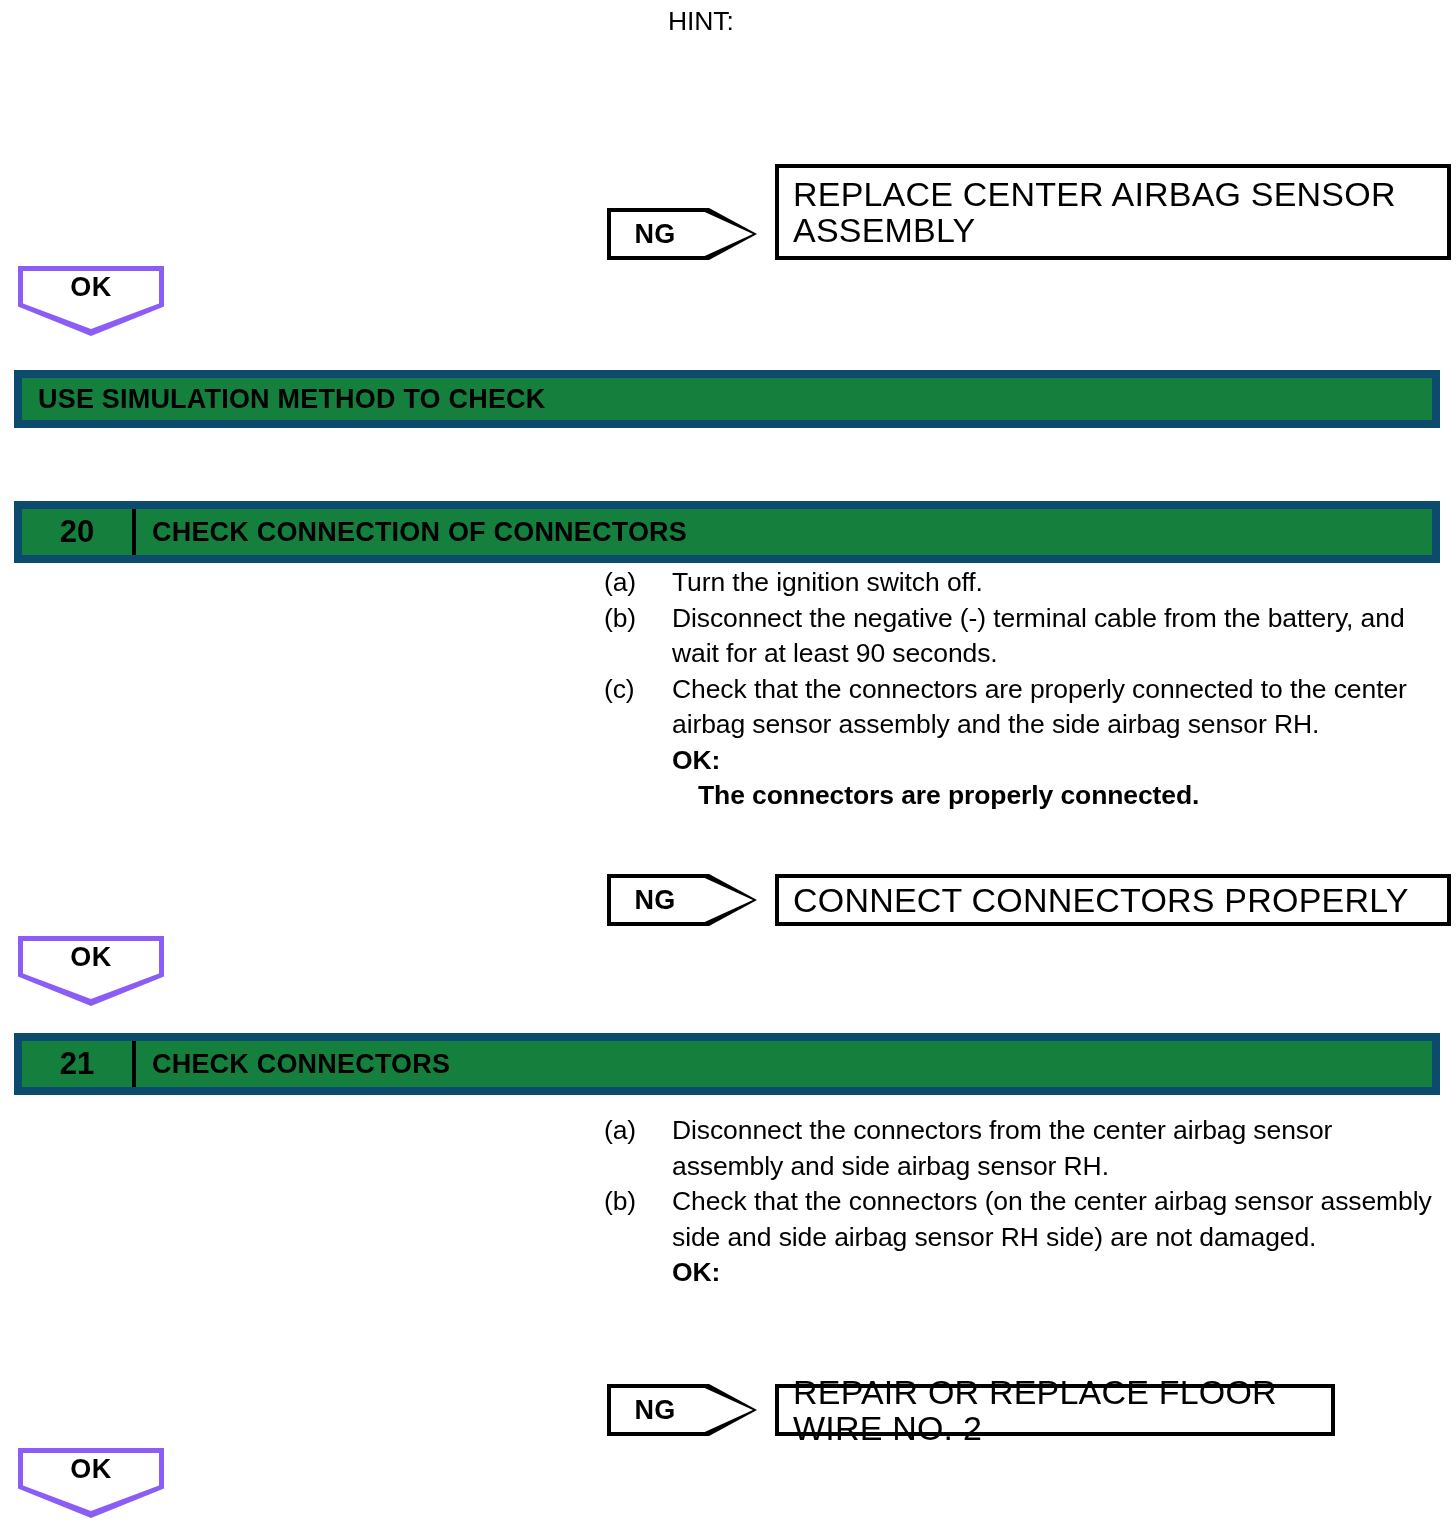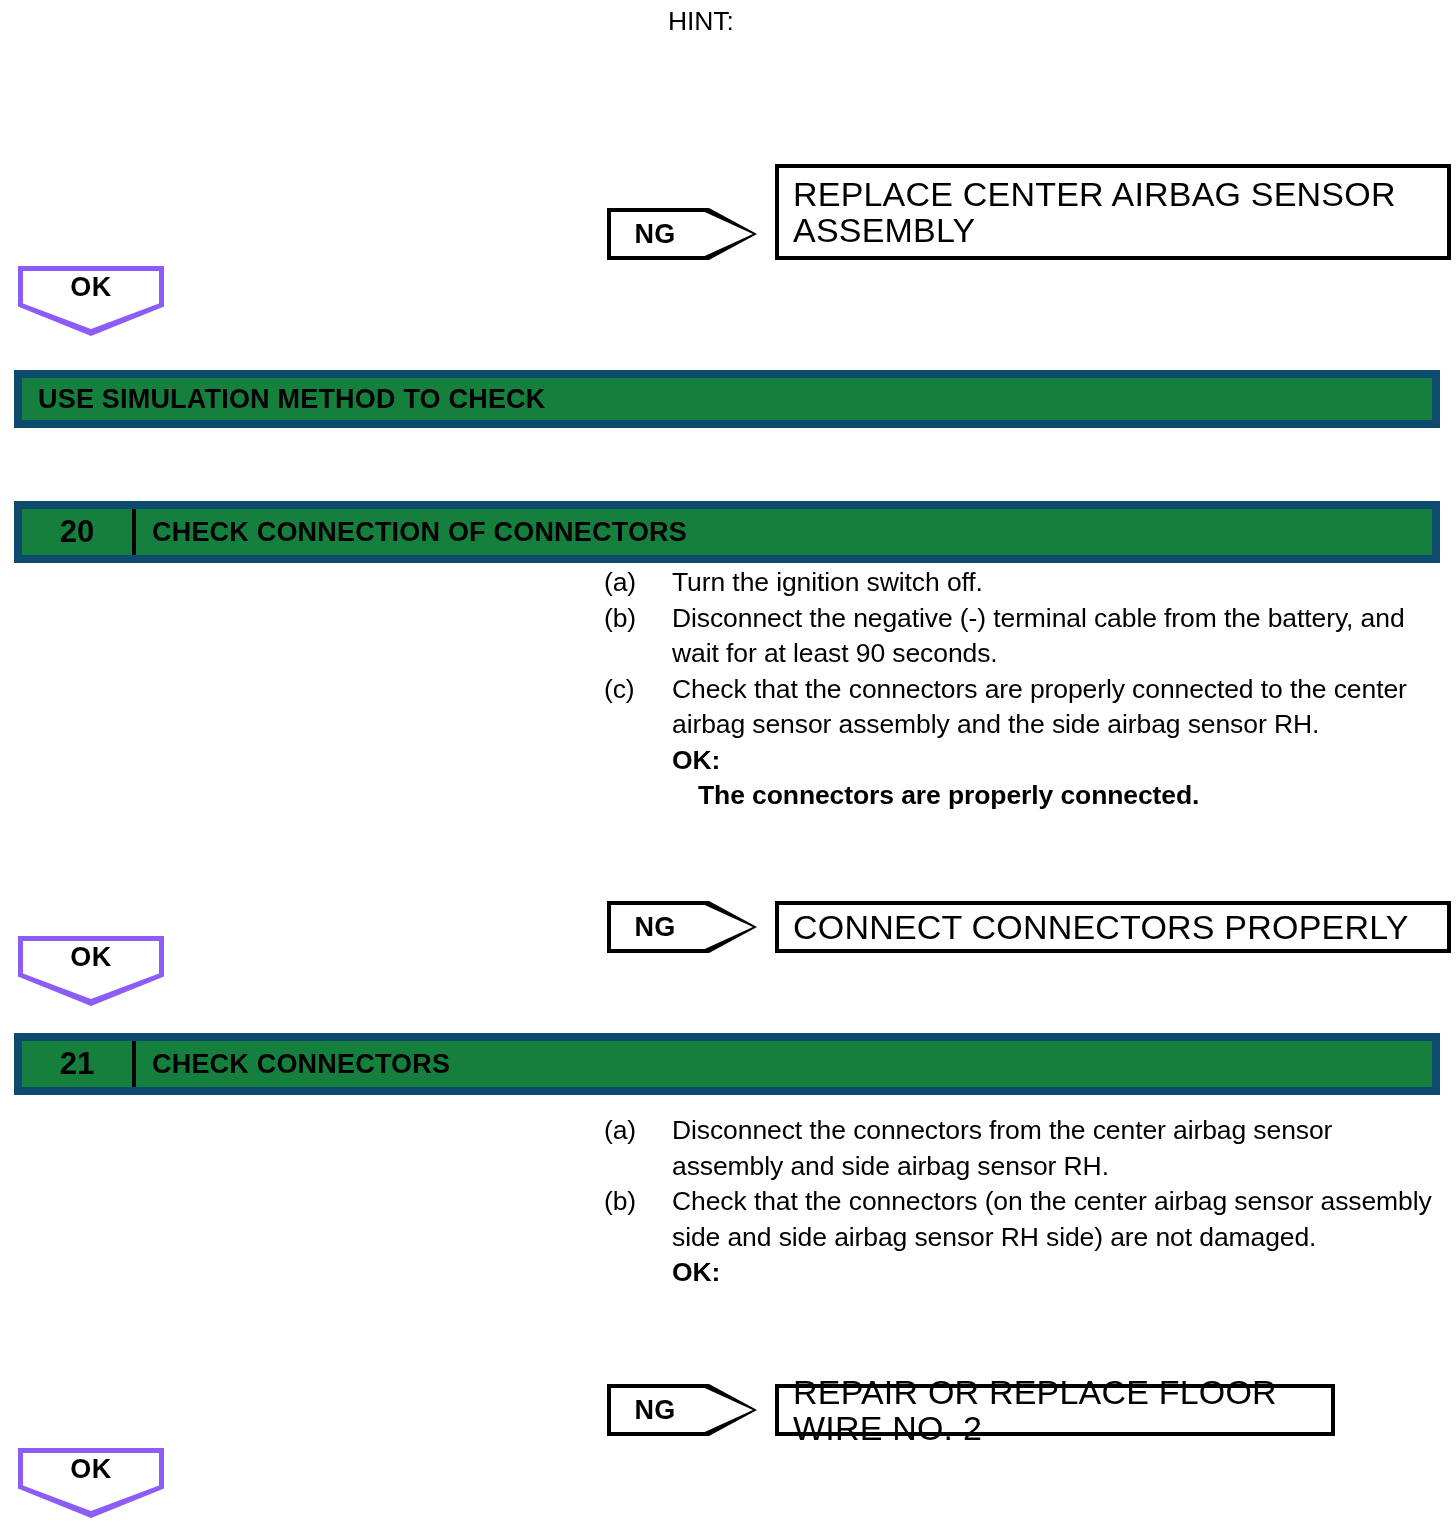--- a/index.html
+++ b/index.html
@@ -218,21 +218,21 @@
   <div class="ok-spec">
     <span class="ok-label">OK:</span>
     <span class="ok-value">The connectors are properly connected.</span>
   </div>
 </div>
 
 <div class="result-row" style="left:607px; top:874px;">
   <div class="ng-tag">
     <span class="ng-text">NG</span>
   </div>
-  <div class="action-box" style="width:676px; height:52px; margin-left:8px;margin-top:27px;">
+  <div class="action-box" style="width:676px; height:52px; margin-left:8px;">
     <span class="action-text">CONNECT CONNECTORS PROPERLY</span>
   </div>
 </div>
 
 <div class="ok-tag" style="left:18px; top:936px;">
   <span class="ok-text">OK</span>
 </div>
 
 <div class="bar" style="top:1033px; height:62px;">
   <div class="step-num">21</div>

